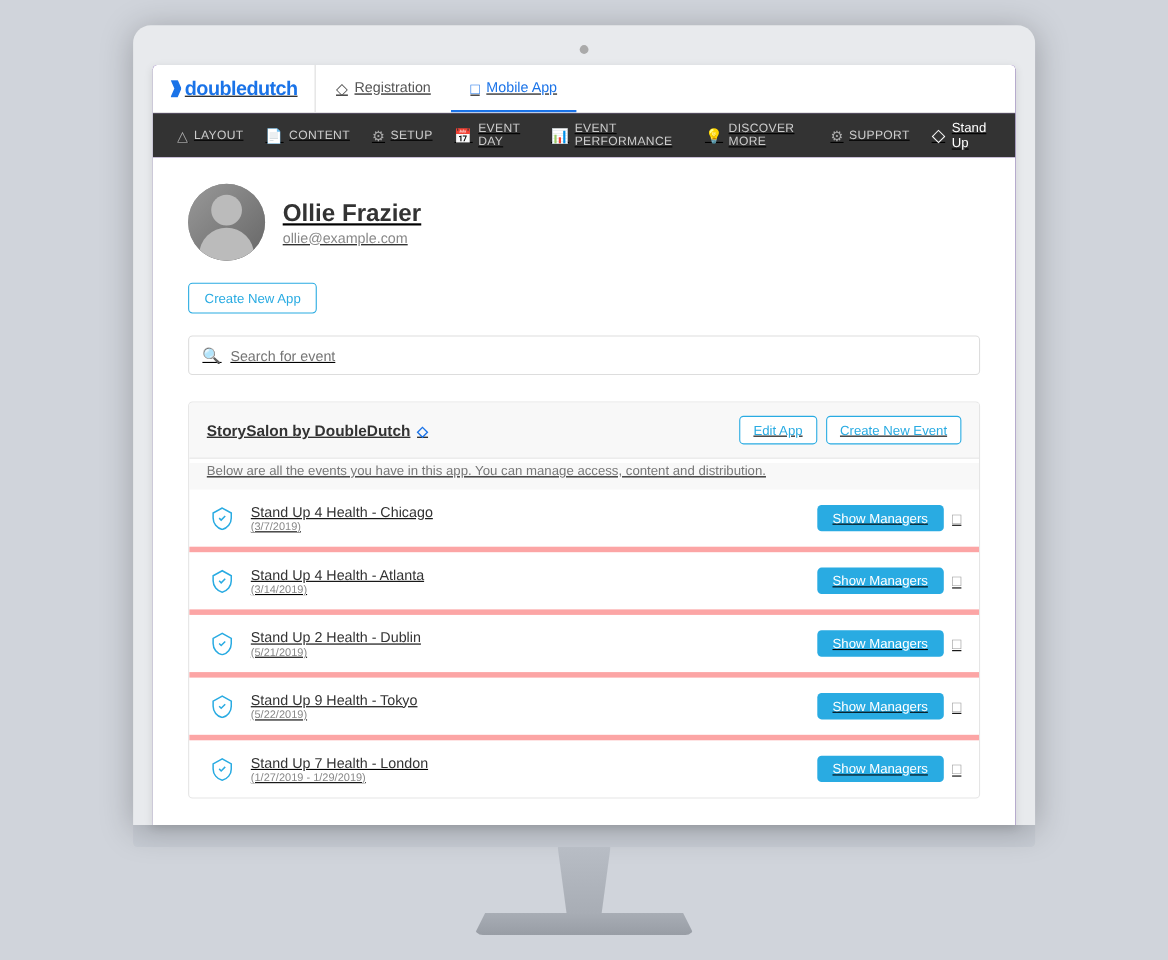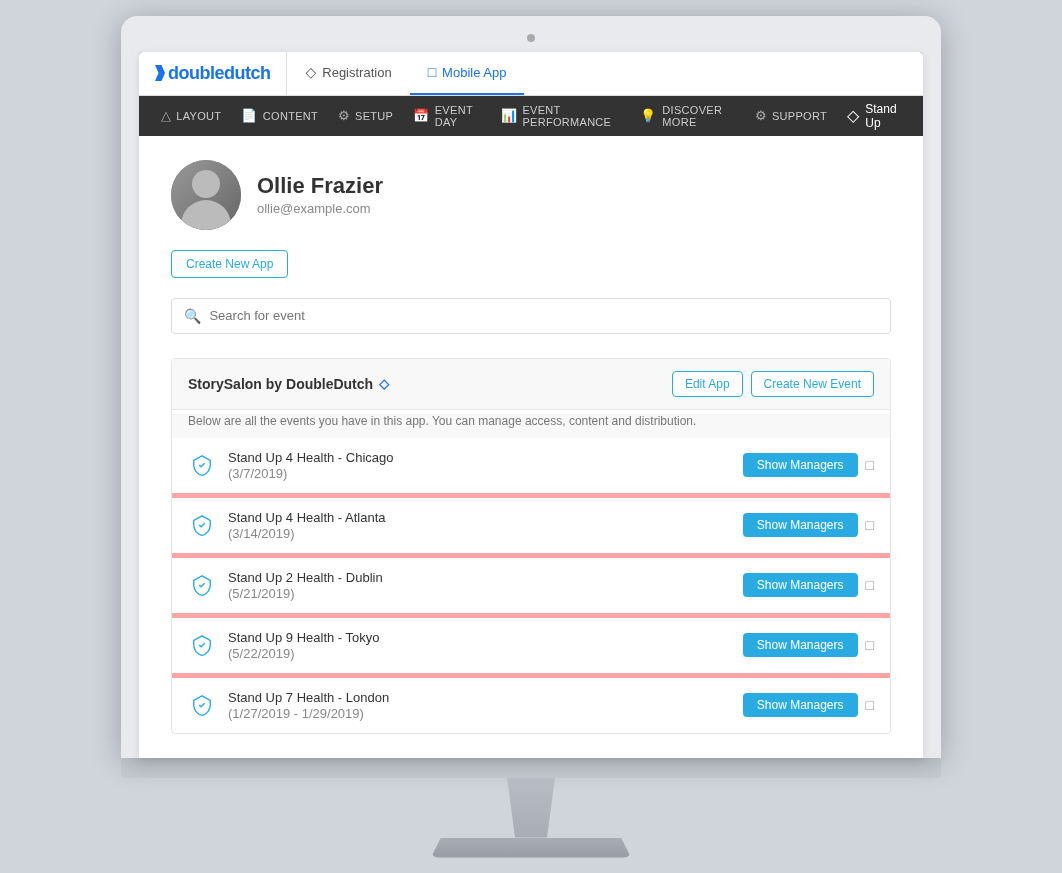--- a/index.html
+++ b/index.html
@@ -29,20 +29,21 @@
       height: 8px;
       background: #aaa;
       border-radius: 50%;
       margin: 0 auto 10px auto;
     }
     .monitor-inner {
       background: #4c1d95;
       border-radius: 4px 4px 0 0;
       overflow: hidden;
       box-shadow: 0 2px 8px rgba(0,0,0,0.1);
+      text-decoration: underline;
     }
     
     .top-tabs {
       display: flex;
       align-items: stretch;
       background: #fff;
       border-bottom: 1px solid #ddd;
       height: 44px;
     }
     .logo-area {
@@ -264,21 +265,21 @@
     }
     .event-info {
       flex: 1;
     }
     .event-name {
       font-size: 13px;
       font-weight: 500;
       color: #333;
     }
     .event-date {
-      font-size: 13px;
+      font-size: 10px;
       color: #888;
       margin-top: 1px;
     }
     .event-actions {
       display: flex;
       align-items: center;
       gap: 8px;
     }
     .btn-show-managers {
       padding: 5px 14px;

